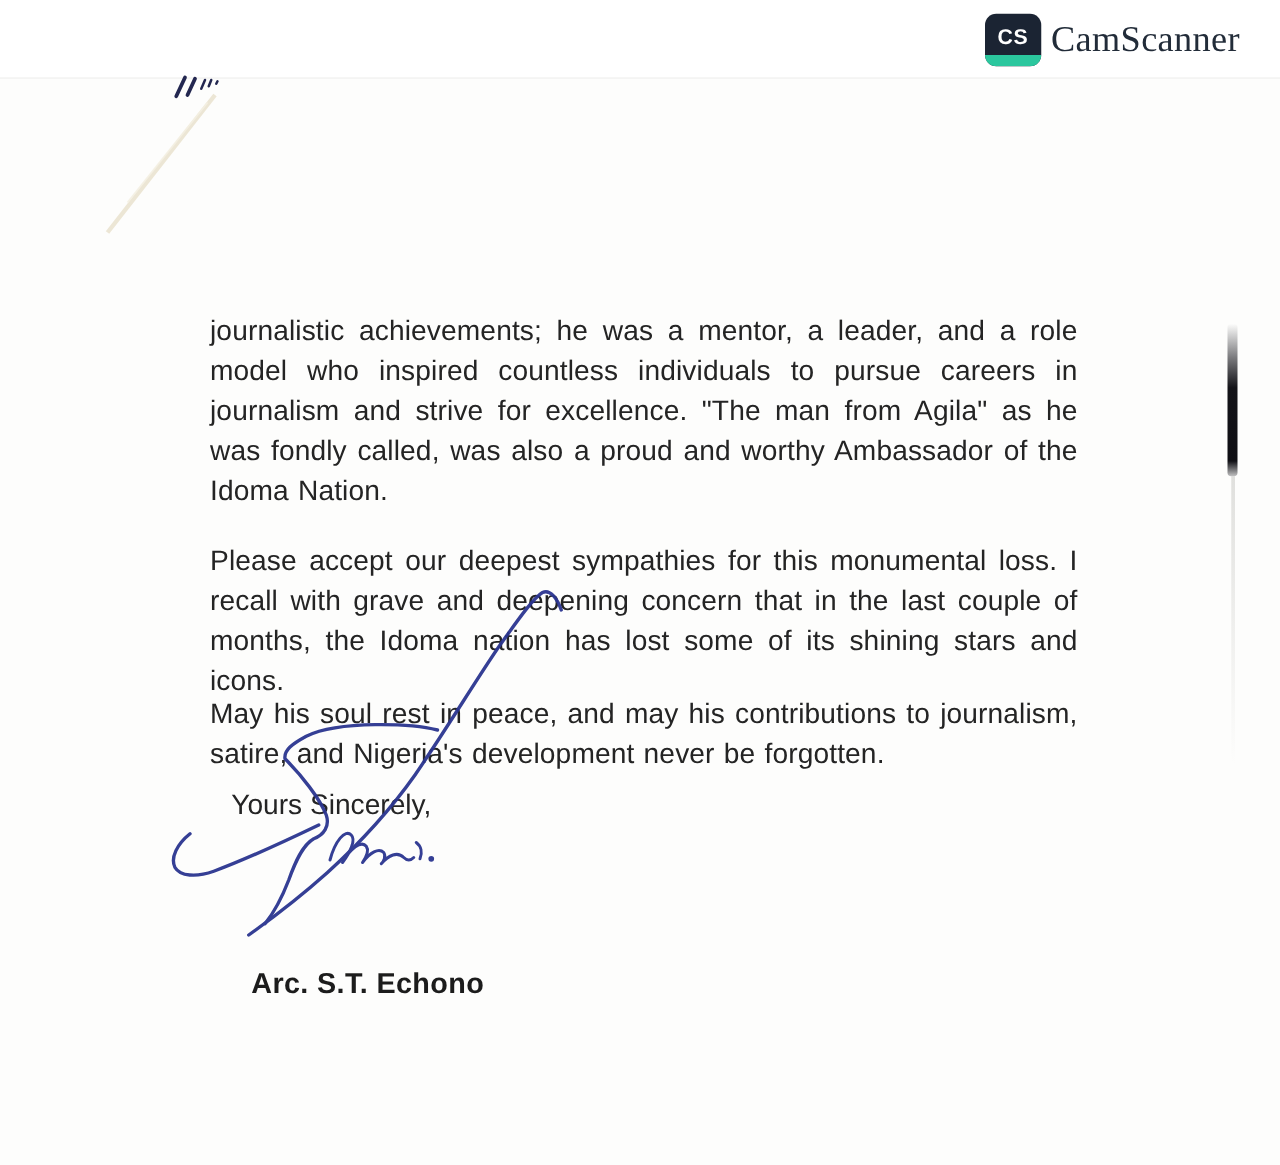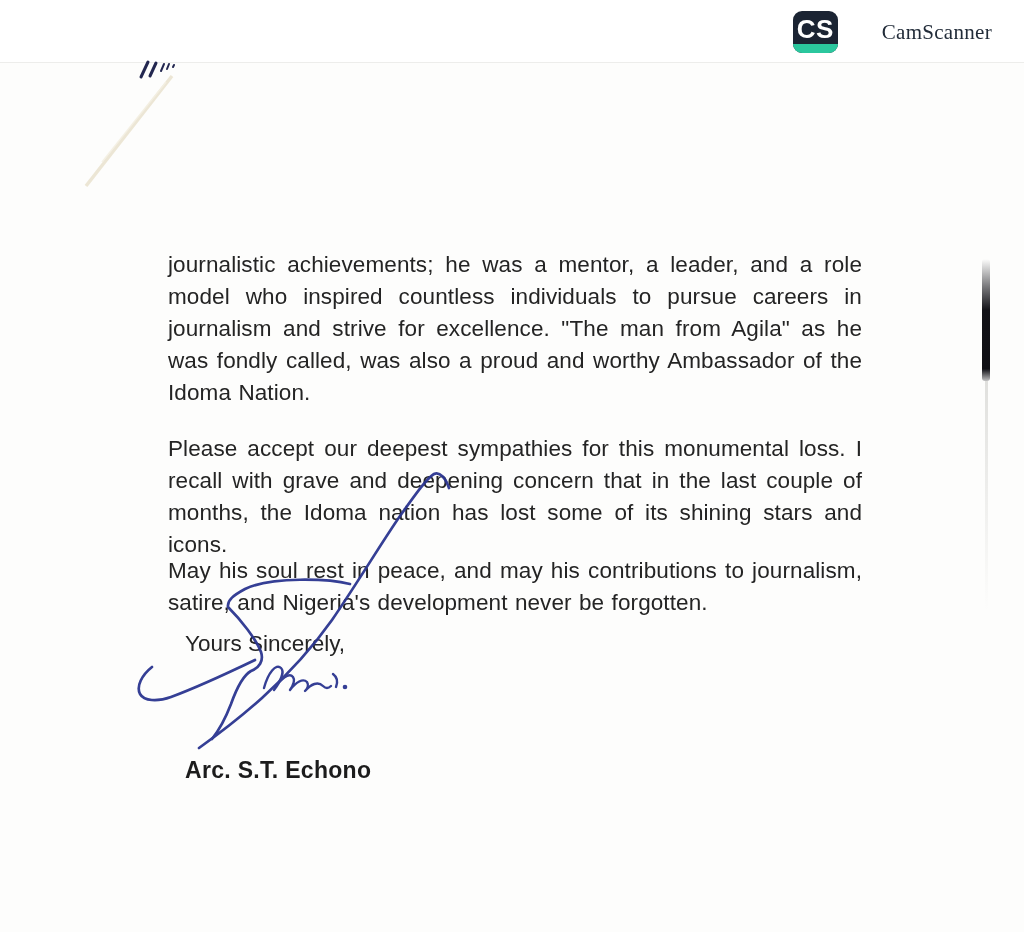--- a/index.html
+++ b/index.html
@@ -19,31 +19,31 @@
     position: absolute; top: 11px; right: 32px;
     display: flex; align-items: center; gap: 8px;
   }
   .brand-icon {
     position: relative; width: 45px; height: 42px;
     background: #1b2433; border-radius: 9px;
     display: flex; align-items: center; justify-content: center;
     overflow: hidden;
   }
   .brand-icon .cs {
-    color: #ffffff; font-weight: bold; font-size: 26px;
+    color: #ffffff; font-weight: bold; font-size: 17px;
     letter-spacing: 0.5px; margin-top: -5px;
     font-family: "Liberation Sans", sans-serif;
   }
   .brand-icon .teal-band {
     position: absolute; bottom: 0; left: 0; width: 100%; height: 9px;
     background: #2bc79e;
   }
   .brand-text {
     font-family: "Liberation Serif", serif;
-    font-size: 21px; color: #222c39; letter-spacing: 0.3px; margin-left: 36px;
+    font-size: 29px; color: #222c39; letter-spacing: 0.3px;
   }
 
   
   .scan {
     position: absolute; top: 63px; left: 0; width: 1024px; height: 869px;
     background: #fdfdfc;
   }
 
   .para {
     position: absolute; left: 168px; width: 694px;
@@ -54,21 +54,21 @@
   .p1 { top: 186px; }
   .p2 { top: 370px; }
   .p3 { top: 492px; }
 
   .closing {
     position: absolute; left: 185px; top: 568px;
     font-size: 22.5px; color: #242424; margin: 0;
   }
   .sig-name {
     position: absolute; left: 185px; top: 694px;
-    font-size: 23px; font-weight: bold; color: #1c1c1c; margin: 0;
+    font-size: 23px; font-weight: bold; color: #1c1c1c; margin: 16px;
     letter-spacing: 0.3px;
   }
   .sig-title {
     position: absolute; left: 185px; top: 725px;
     font-size: 22.5px; color: #242424; margin: 0;
   }
 
   
   .edge-bar {
     position: absolute; left: 982px; top: 196px; width: 8px; height: 122px;

